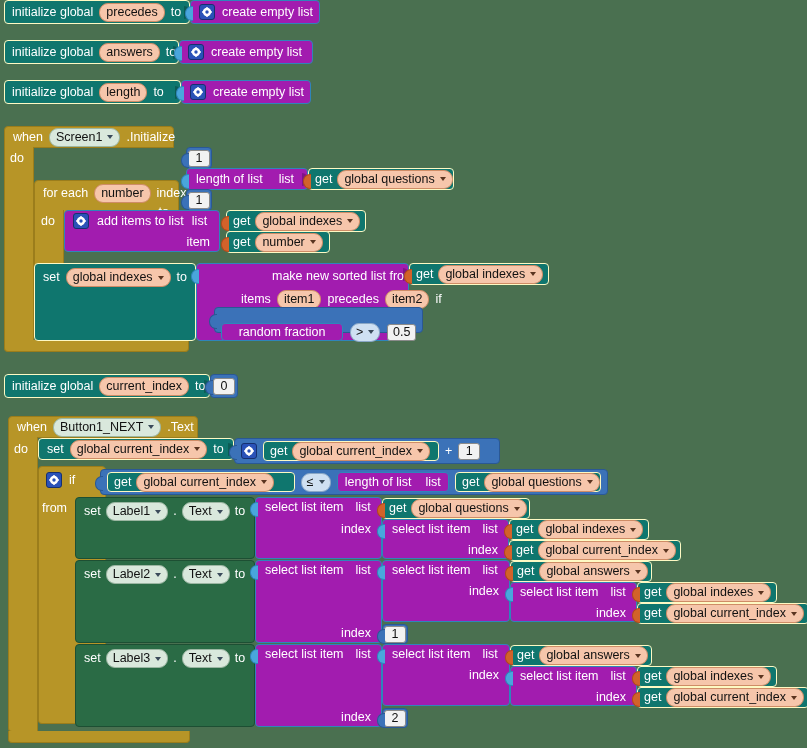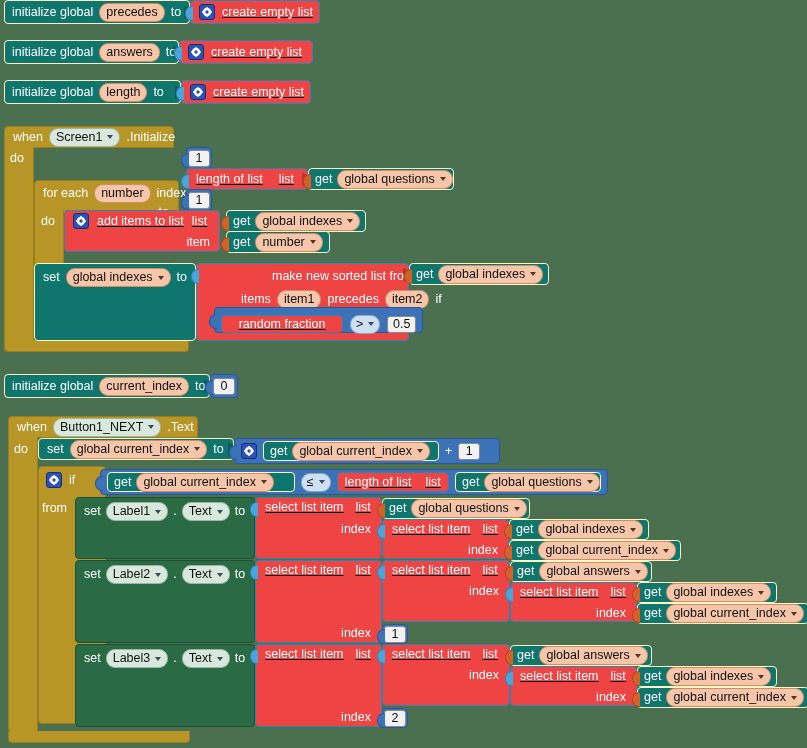--- a/index.html
+++ b/index.html
@@ -11,21 +11,21 @@
     -webkit-font-smoothing:antialiased;
   }
   #canvas{position:relative;width:807px;height:748px;}
 
   
   .blk{position:absolute;box-sizing:border-box;border-radius:4px;}
   .row{display:flex;align-items:center;}
 
   
   .c-var   {background:#0f766e;border:1px solid #fef9c3;}   
-  .c-list  {background:#ef4444;border:1px solid #2f85ba;text-decoration:underline;}   
+  .c-list  {background:#a21caf;border:1px solid #2f85ba;}   
   .c-math  {background:#3b72b8;border:1px solid #2a5894;}   
   .c-ctrl  {background:#b79527;border:1px solid #9b7d1b;}   
   .c-set   {background:#2a6b45;border:1px solid #1d4f33;}   
   .c-logic {background:#3b72b8;border:1px solid #2a5894;}
 
   
   .lbl{color:#fff;white-space:nowrap;font-size:12.5px;line-height:1;}
 
   
   .field{
@@ -306,21 +306,21 @@
       <span class="lbl">get</span>
       <span class="field">
           <span>global indexes</span>
           <i class="caret"></i>
         </span>
     </div>
   </div>
 
   <div class="blk c-logic" style="left:214px;top:307px;width:209px;height:26px;">
     <div class="plug math" style="top:6px;"></div>
-    <div class="row" style="padding:4px 6px;height:100%;gap:7px;">
+    <div class="row" style="padding:12px 6px;height:100%;gap:7px;">
       <span class="blk c-list" style="position:relative;left:0;top:0;width:128px;height:18px;display:flex;align-items:center;justify-content:center;">
         <span class="lbl">random fraction</span>
       </span>
       <span class="field op">
           <span>&gt;</span>
           <i class="caret"></i>
         </span>
       <span class="field num">
           <span>0.5</span>
         </span>

